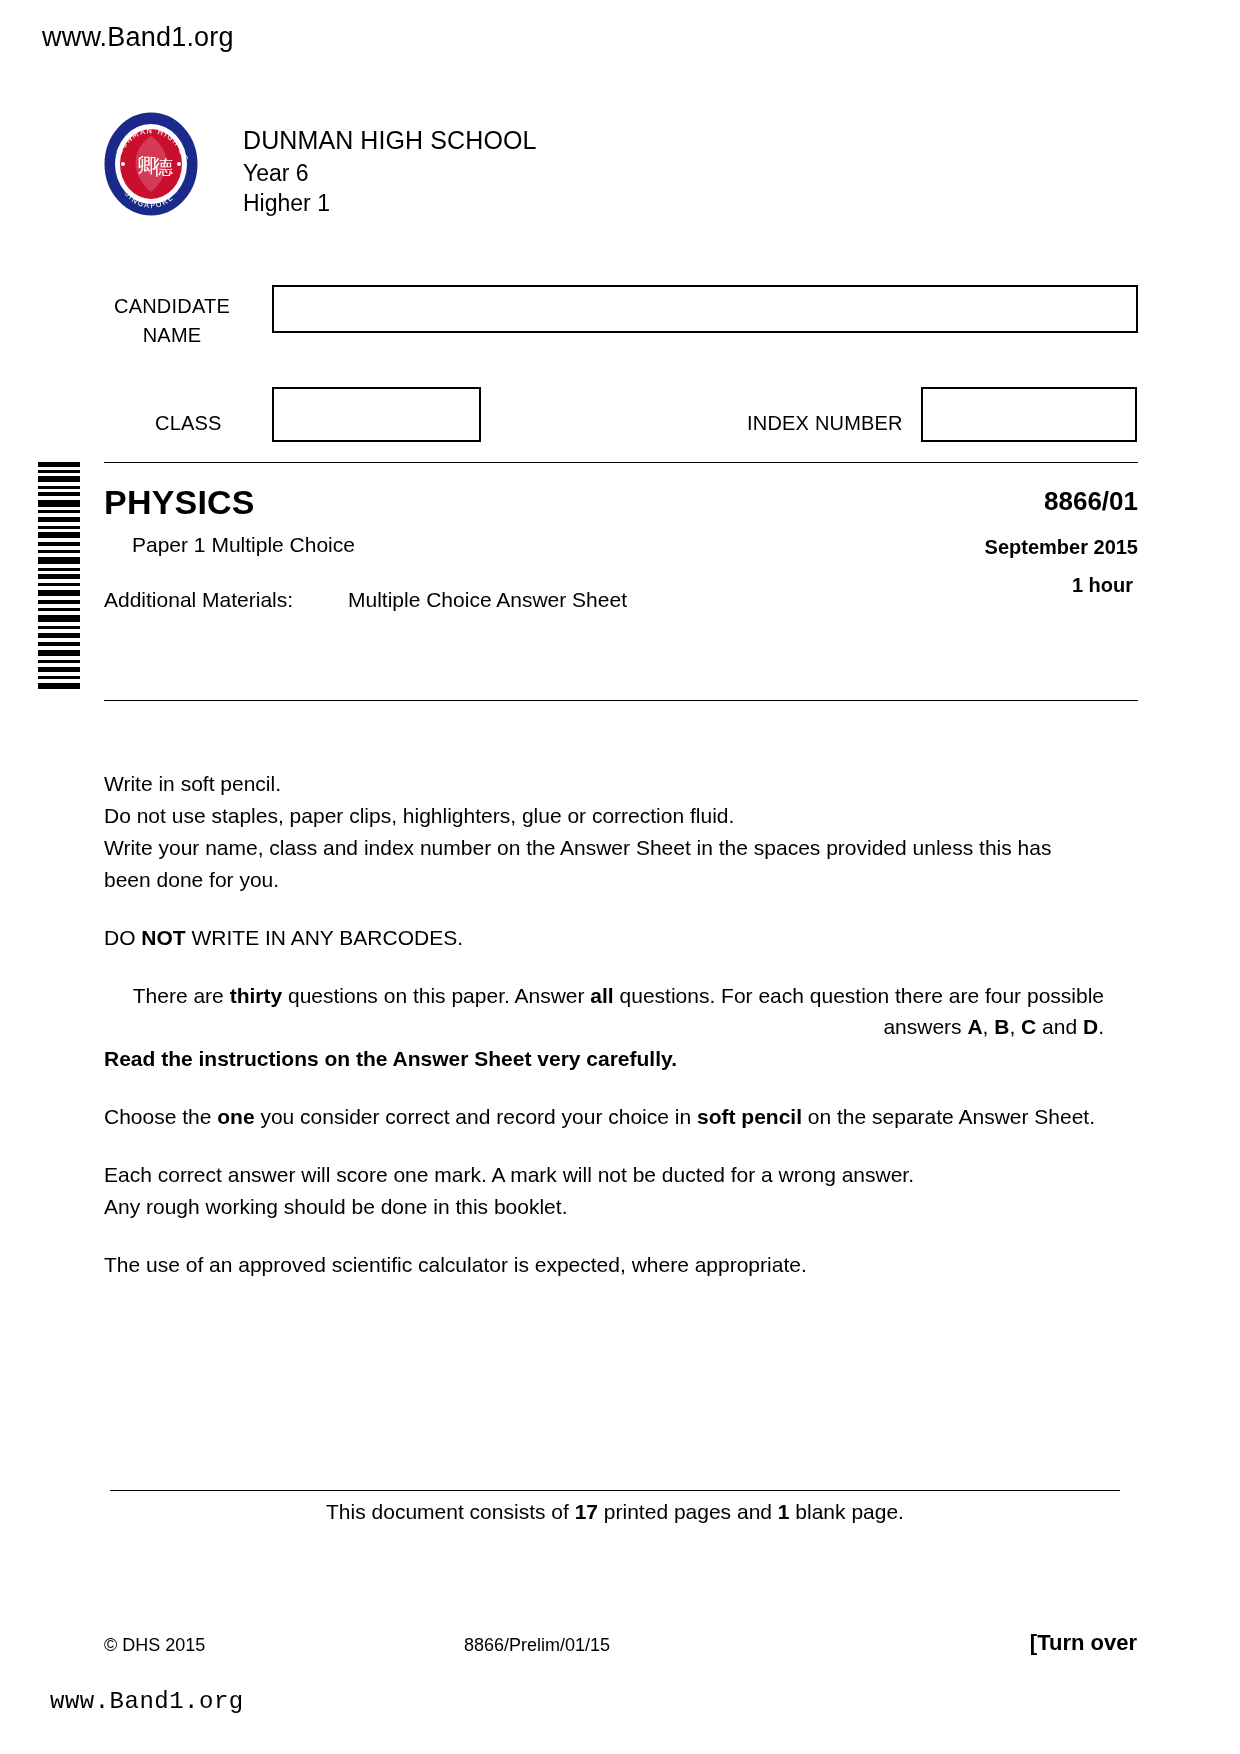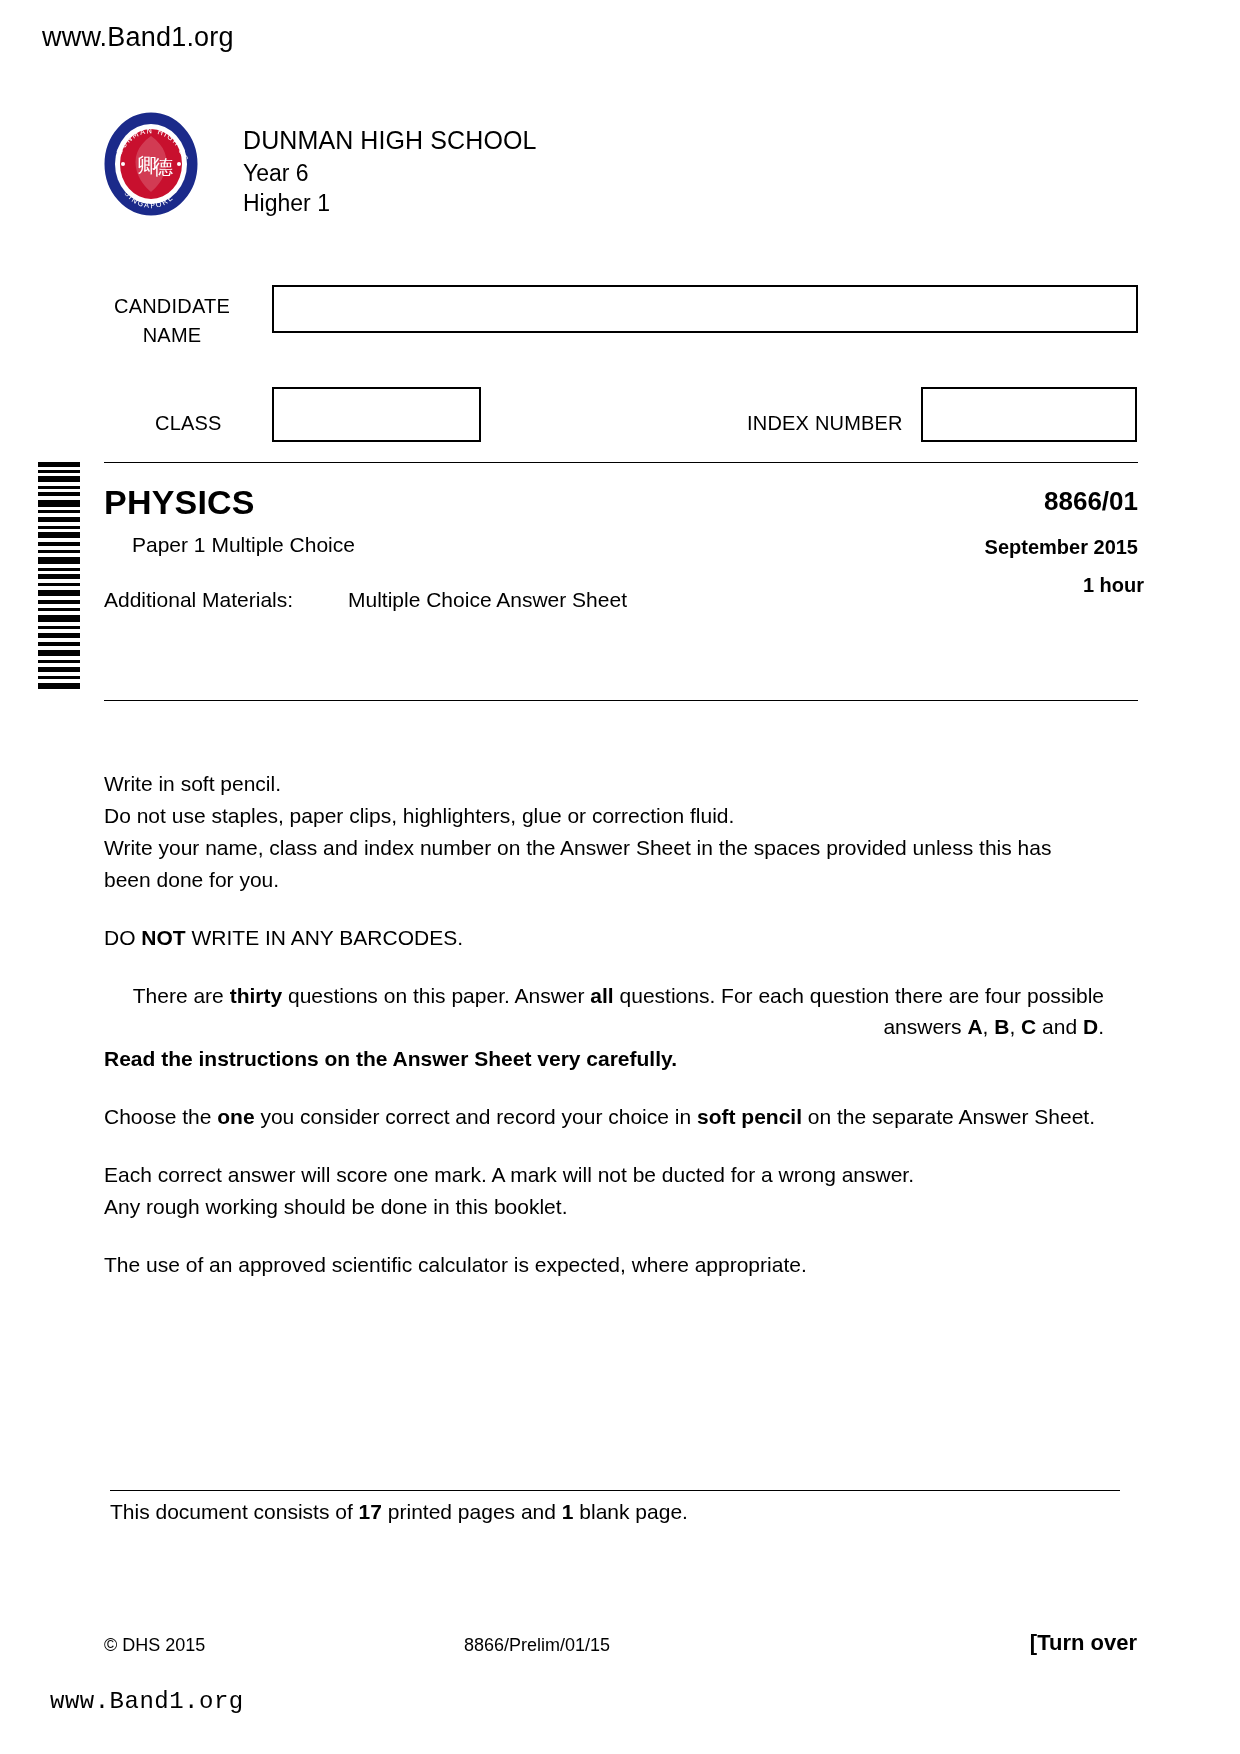--- a/index.html
+++ b/index.html
@@ -176,21 +176,21 @@
     font-size: 21px;
   }
   .addl-value {
     position: absolute;
     left: 348px;
     top: 588px;
     font-size: 21px;
   }
   .duration {
     position: absolute;
-    right: 96px;
+    right: 107px;
     top: 574px;
     font-size: 20px;
     font-weight: bold;
   }
 
   
   .instr-title {
     position: absolute;
     left: 104px;
     top: 712px;
@@ -218,20 +218,21 @@
     left: 110px;
     top: 1490px;
     width: 1010px;
     border-top: 1.4px solid #000;
   }
   .stmt {
     position: absolute;
     left: 110px;
     top: 1500px;
     width: 1010px;
+    text-align: center;
     font-size: 21px;
   }
   .stmt b { font-weight: bold; }
 
   
   .copyright {
     position: absolute;
     left: 104px;
     top: 1635px;
     font-size: 18px;

